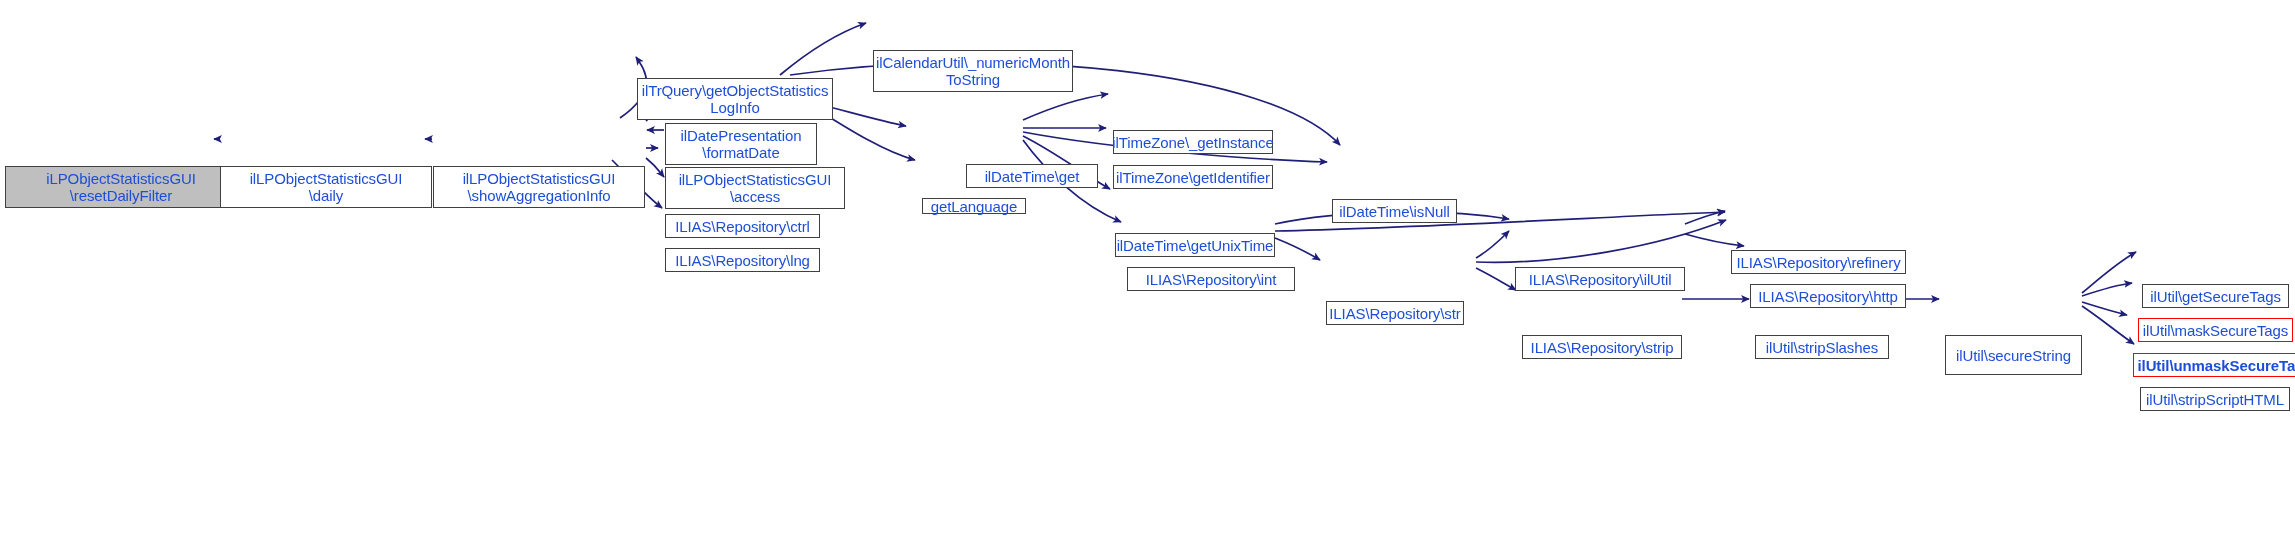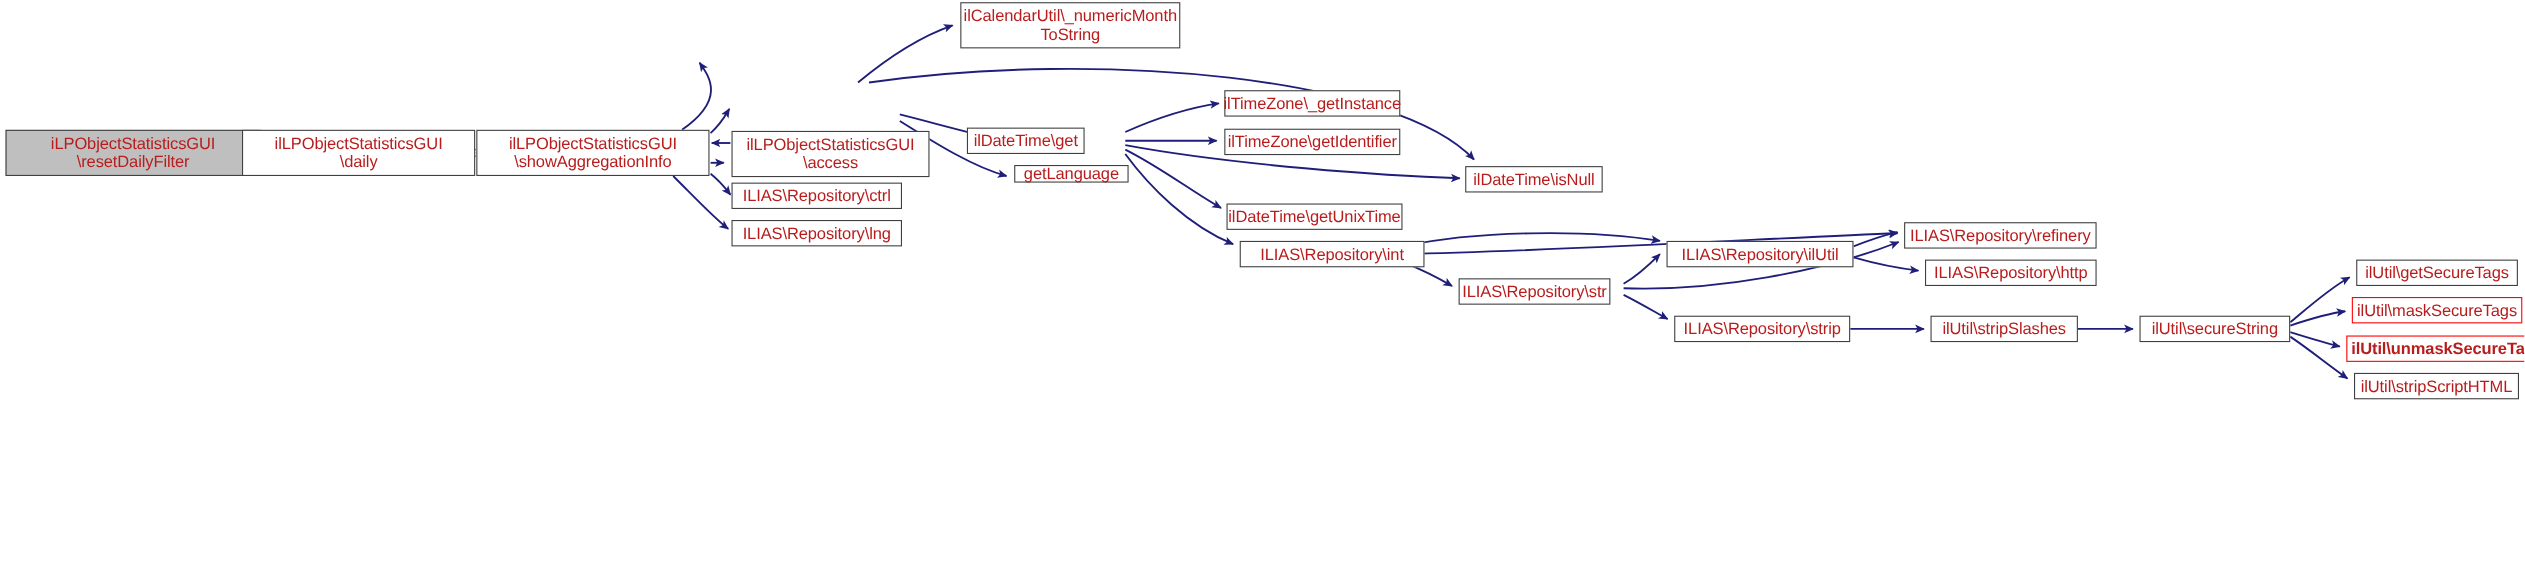--- a/index.html
+++ b/index.html
@@ -21,29 +21,30 @@
     top: 0;
     width: 2295px;
     height: 534px;
     pointer-events: none;
   }
   .node {
     position: absolute;
     box-sizing: border-box;
     border: 1px solid #404040;
     background: #ffffff;
-    color: #b91c1c;
+    color: #1d4ed8;
     font-size: 15px;
     line-height: 17px;
     text-align: center;
     display: flex;
     align-items: center;
     justify-content: center;
     white-space: pre;
     letter-spacing: -0.1px;
+    margin-top: 48px;
   }
   .node.root {
     background: #bfbfbf;
     border-color: #404040;
   }
   .node.highlight {
     border: 1px solid #ff0000;
   }
 </style>
 </head>
@@ -87,37 +88,41 @@
       <path d="M2082,296 C2100,290 2116,285 2132,283" fill="none" stroke="#1f1f7a" stroke-width="1.7" marker-end="url(#arrow)"></path>
       <path d="M2082,302 C2098,307 2114,312 2127,315" fill="none" stroke="#1f1f7a" stroke-width="1.7" marker-end="url(#arrow)"></path>
       <path d="M2082,306 C2100,318 2118,333 2134,344" fill="none" stroke="#1f1f7a" stroke-width="1.7" marker-end="url(#arrow)"></path>
     </svg>
 <div class="node root" style="left: 5px; top: 118px; width: 232px; height: 42px;">iLPObjectStatisticsGUI
 \resetDailyFilter</div>
     <div class="node" style="left: 220px; top: 118px; width: 212px; height: 42px;">ilLPObjectStatisticsGUI
 \daily</div>
     <div class="node" style="left: 433px; top: 118px; width: 212px; height: 42px;">ilLPObjectStatisticsGUI
 \showAggregationInfo</div>
+    <div class="node" style="left: 637px; top: 30px; width: 196px; height: 42px;">ilTrQuery\getObjectStatistics
+LogInfo</div>
+    <div class="node" style="left: 665px; top: 75px; width: 152px; height: 42px;">ilDatePresentation
+\formatDate</div>
     <div class="node" style="left: 665px; top: 119px; width: 180px; height: 42px;">ilLPObjectStatisticsGUI
 \access</div>
     <div class="node" style="left: 665px; top: 166px; width: 155px; height: 24px;">ILIAS\Repository\ctrl</div>
     <div class="node" style="left: 665px; top: 200px; width: 155px; height: 24px; text-align: right;">ILIAS\Repository\lng</div>
     <div class="node" style="left: 873px; top: 2px; width: 200px; height: 42px;">ilCalendarUtil\_numericMonth
 ToString</div>
-    <div class="node" style="left: 879px; top: 116px; width: 107px; height: 24px;">ilDateTime\get</div>
+    <div class="node" style="left: 966px; top: 116px; width: 132px; height: 24px;">ilDateTime\get</div>
     <div class="node" style="left: 922px; top: 150px; width: 104px; height: 16px;">getLanguage</div>
     <div class="node" style="left: 1113px; top: 82px; width: 160px; height: 24px;">ilTimeZone\_getInstance</div>
     <div class="node" style="left: 1113px; top: 117px; width: 160px; height: 24px;">ilTimeZone\getIdentifier</div>
     <div class="node" style="left: 1332px; top: 151px; width: 125px; height: 24px;">ilDateTime\isNull</div>
     <div class="node" style="left: 1115px; top: 185px; width: 160px; height: 24px;">ilDateTime\getUnixTime</div>
     <div class="node" style="left: 1127px; top: 219px; width: 168px; height: 24px;">ILIAS\Repository\int</div>
     <div class="node" style="left: 1515px; top: 219px; width: 170px; height: 24px;">ILIAS\Repository\ilUtil</div>
     <div class="node" style="left: 1731px; top: 202px; width: 175px; height: 24px;">ILIAS\Repository\refinery</div>
     <div class="node" style="left: 1750px; top: 236px; width: 156px; height: 24px;">ILIAS\Repository\http</div>
     <div class="node" style="left: 1326px; top: 253px; width: 138px; height: 24px;">ILIAS\Repository\str</div>
     <div class="node" style="left: 1522px; top: 287px; width: 160px; height: 24px;">ILIAS\Repository\strip</div>
     <div class="node" style="left: 1755px; top: 287px; width: 134px; height: 24px;">ilUtil\stripSlashes</div>
-    <div class="node" style="left: 1945px; top: 287px; width: 137px; height: 24px;">ilUtil\secureString</div>
+    <div class="node" style="left: 1945px; top: 287px; width: 137px; height: 40px;">ilUtil\secureString</div>
     <div class="node" style="left: 2142px; top: 236px; width: 147px; height: 24px;">ilUtil\getSecureTags</div>
     <div class="node highlight" style="left: 2138px; top: 270px; width: 155px; height: 24px;">ilUtil\maskSecureTags</div>
     <div class="node highlight" style="left: 2133px; top: 305px; width: 184px; height: 24px; font-weight: bold;">ilUtil\unmaskSecureTags</div>
     <div class="node" style="left: 2140px; top: 339px; width: 150px; height: 24px;">ilUtil\stripScriptHTML</div>
   </div>
 
 </body></html>

